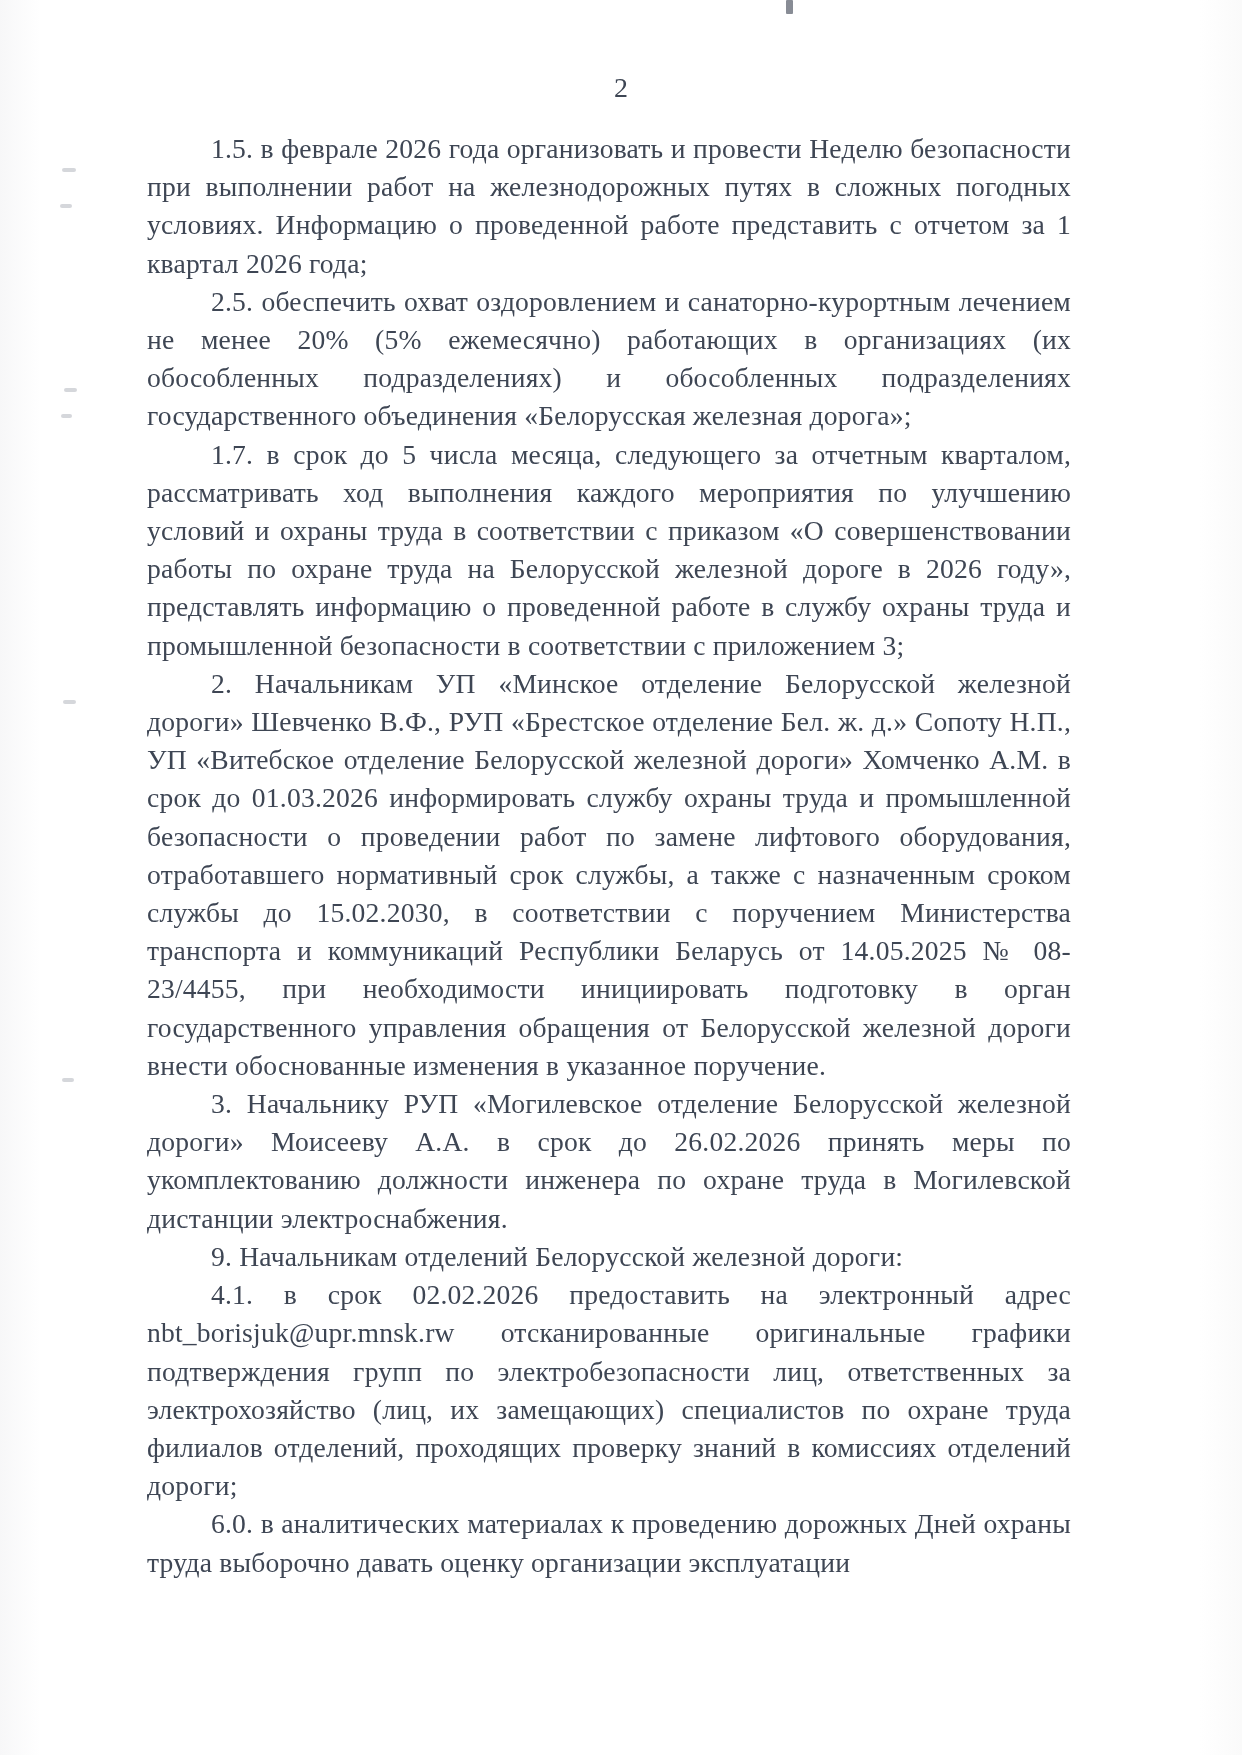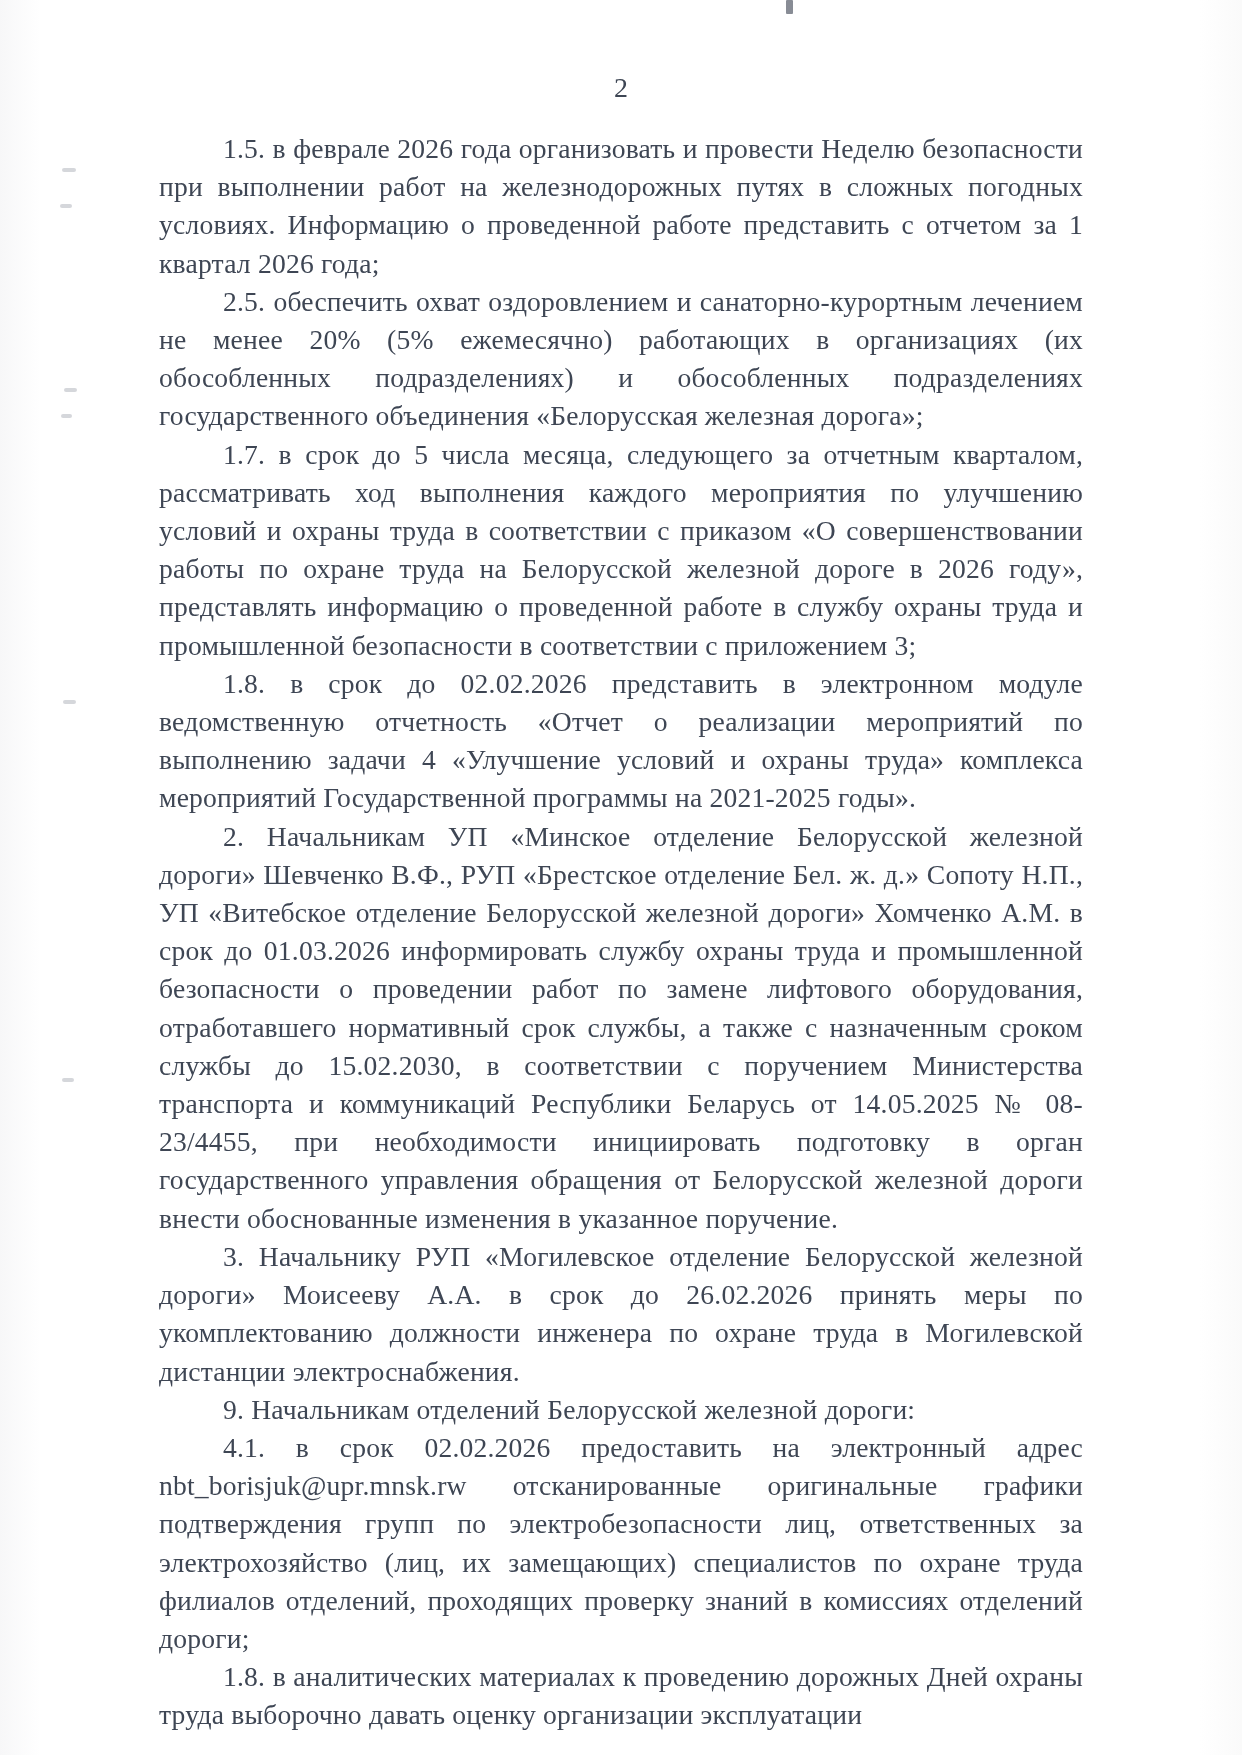--- a/index.html
+++ b/index.html
@@ -24,21 +24,21 @@
     top: 72px;
     left: 159px;
     width: 924px;
     text-align: center;
     font-size: 28px;
     color: #3e4654;
   }
   .content {
     position: absolute;
     top: 130px;
-    left: 159px;
+    left: 147px;
     width: 924px;
     color: #3e4654;
     font-size: 27.6px;
     line-height: 38.2px;
     letter-spacing: 0.2px;
   }
   .content p {
     margin: 0;
     text-align: justify;
     text-indent: 64px;
@@ -72,21 +72,20 @@
   <div class="edge-dash" style="left:61px; top:414px; width:11px; height:4px;"></div>
   <div class="edge-dash" style="left:63px; top:700px; width:13px; height:4px;"></div>
   <div class="edge-dash" style="left:62px; top:1078px; width:12px; height:4px;"></div>
 
   <div class="page-number">2</div>
 
   <div class="content">
     <p>1.5. в феврале 2026 года организовать и провести Неделю безопасности при выполнении работ на железнодорожных путях в сложных погодных условиях. Информацию о проведенной работе представить с отчетом за 1 квартал 2026 года;</p>
     <p>2.5. обеспечить охват оздоровлением и санаторно-курортным лечением не менее 20% (5% ежемесячно) работающих в организациях (их обособленных подразделениях) и обособленных подразделениях государственного объединения «Белорусская железная дорога»;</p>
     <p>1.7. в срок до 5 числа месяца, следующего за отчетным кварталом, рассматривать ход выполнения каждого мероприятия по улучшению условий и охраны труда в соответствии с приказом «О совершенствовании работы по охране труда на Белорусской железной дороге в 2026 году», представлять информацию о проведенной работе в службу охраны труда и промышленной безопасности в соответствии с приложением 3;</p>
-    <p>1.8. в срок до 02.02.2026 представить в электронном модуле ведомственную отчетность «Отчет о реализации мероприятий по выполнению задачи 4 «Улучшение условий и охраны труда» комплекса мероприятий Государственной программы на 2021-2025 годы».</p>
     <p>2. Начальникам УП «Минское отделение Белорусской железной дороги» Шевченко В.Ф., РУП «Брестское отделение Бел. ж. д.» Сопоту Н.П., УП «Витебское отделение Белорусской железной дороги» Хомченко А.М. в срок до 01.03.2026 информировать службу охраны труда и промышленной безопасности о проведении работ по замене лифтового оборудования, отработавшего нормативный срок службы, а также с назначенным сроком службы до 15.02.2030, в соответствии с поручением Министерства транспорта и коммуникаций Республики Беларусь от 14.05.2025 № 08-23/4455, при необходимости инициировать подготовку в орган государственного управления обращения от Белорусской железной дороги внести обоснованные изменения в указанное поручение.</p>
     <p>3. Начальнику РУП «Могилевское отделение Белорусской железной дороги» Моисееву А.А. в срок до 26.02.2026 принять меры по укомплектованию должности инженера по охране труда в Могилевской дистанции электроснабжения.</p>
     <p>9. Начальникам отделений Белорусской железной дороги:</p>
     <p>4.1. в срок 02.02.2026 предоставить на электронный адрес nbt_borisjuk@upr.mnsk.rw отсканированные оригинальные графики подтверждения групп по электробезопасности лиц, ответственных за электрохозяйство (лиц, их замещающих) специалистов по охране труда филиалов отделений, проходящих проверку знаний в комиссиях отделений дороги;</p>
-    <p>1.8. в аналитических материалах к проведению дорожных Дней охраны труда выборочно давать оценку организации эксплуатации</p>
+    <p>6.0. в аналитических материалах к проведению дорожных Дней охраны труда выборочно давать оценку организации эксплуатации</p>
   </div>
 
 </div>
 
 </body></html>

